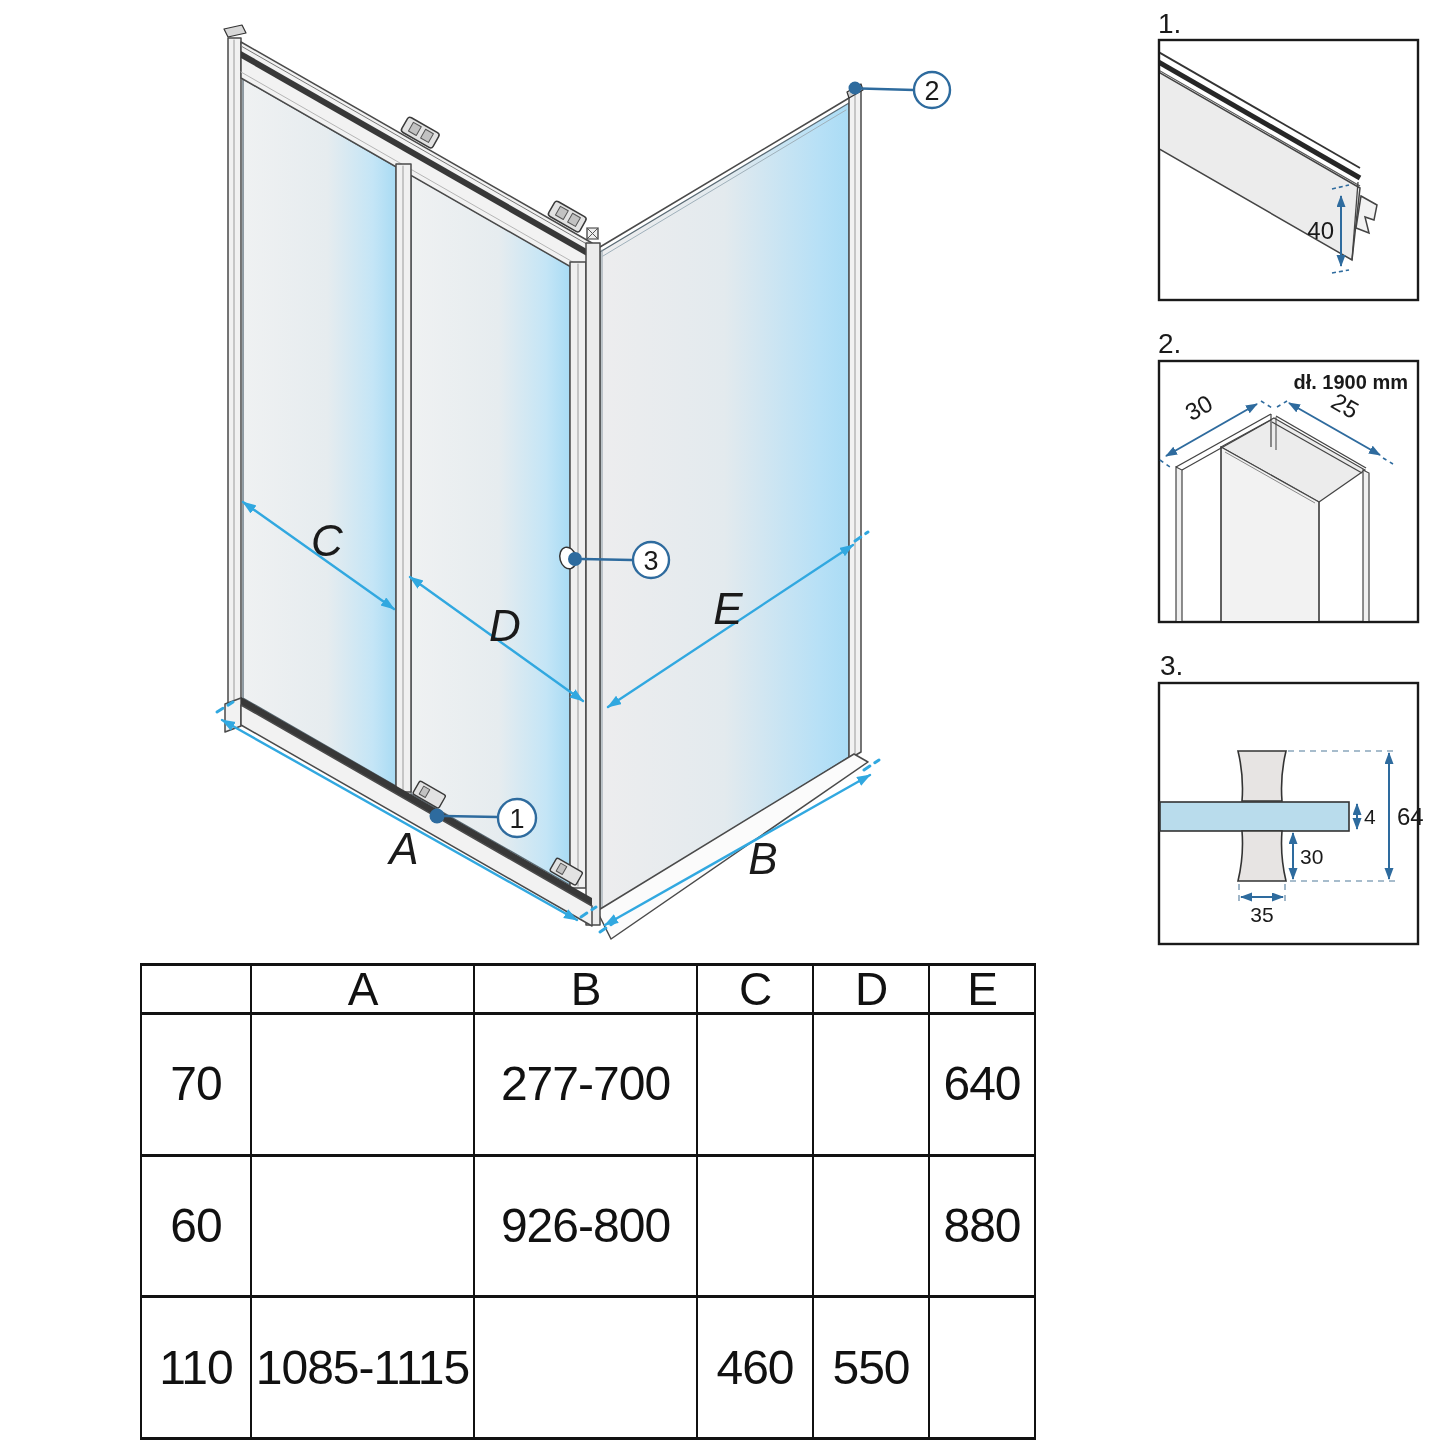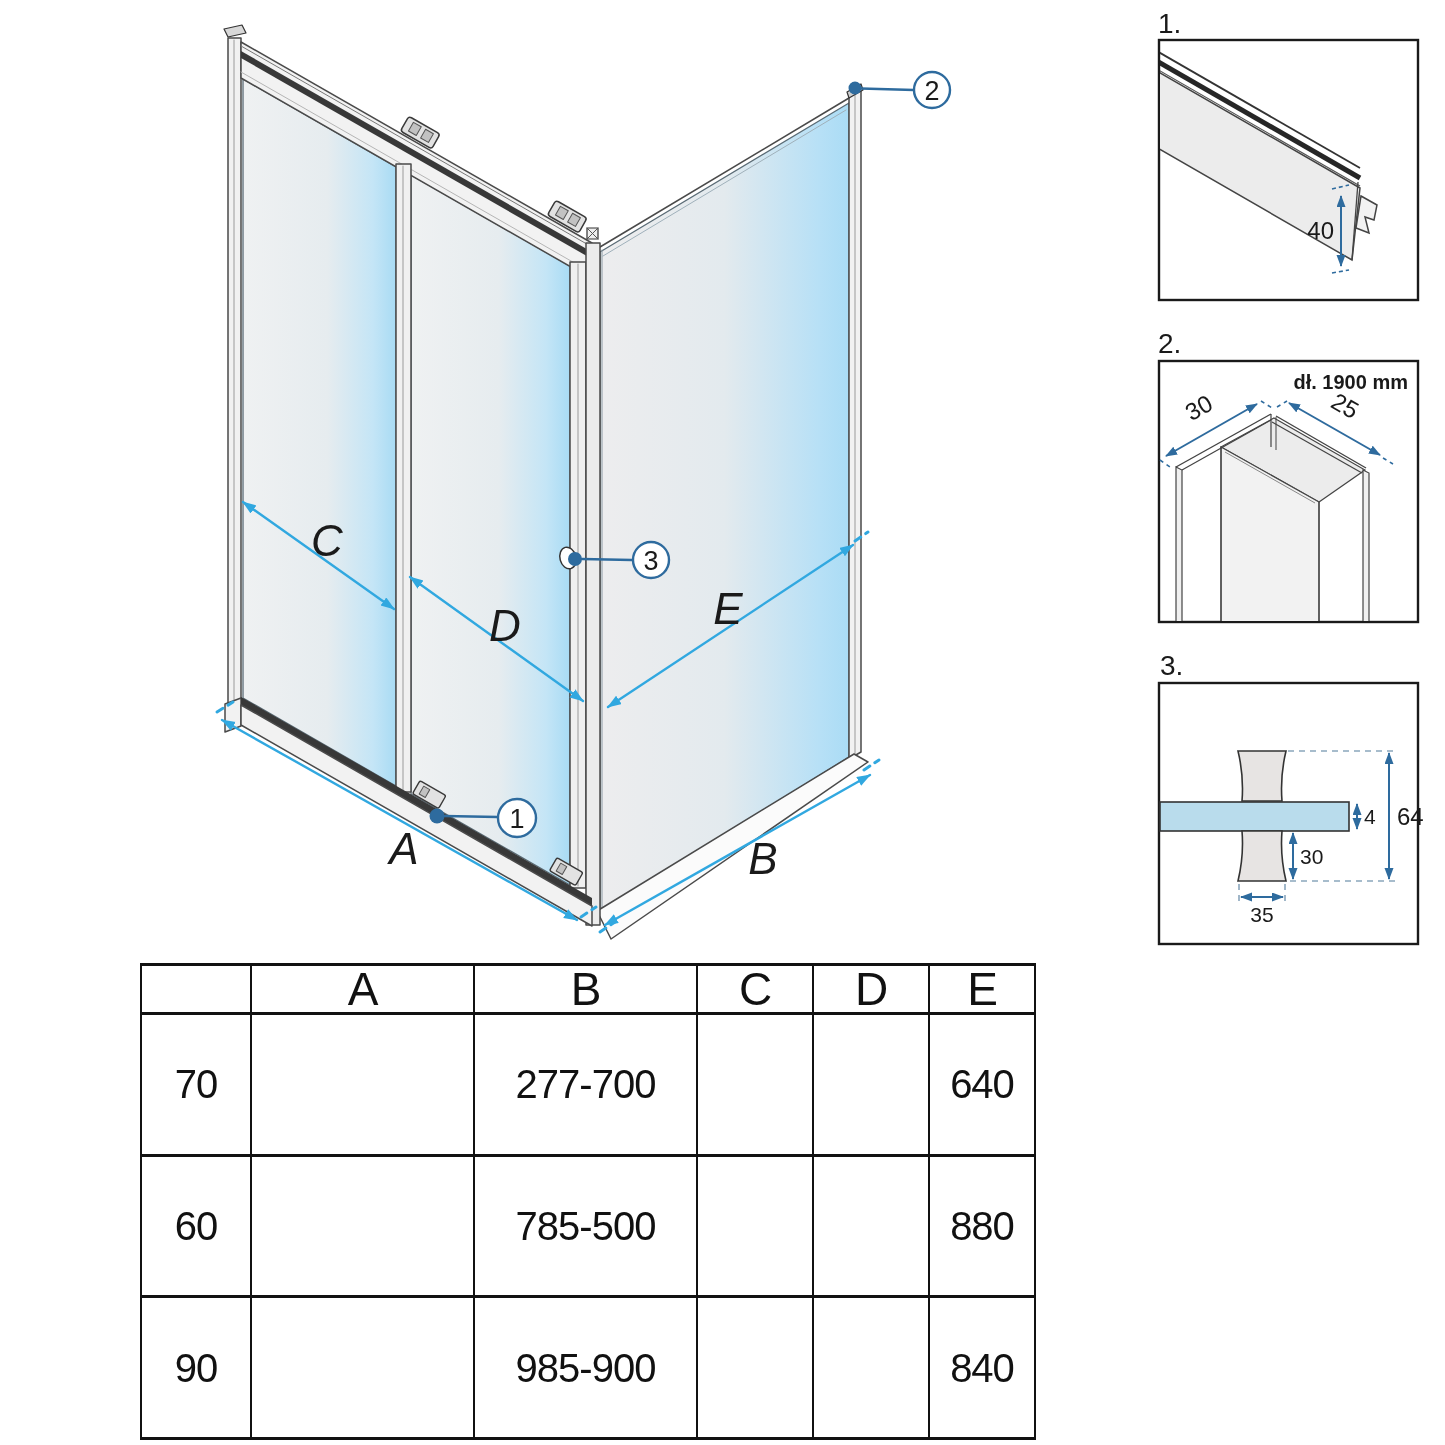--- a/index.html
+++ b/index.html
@@ -7,21 +7,21 @@
         font-family:"Liberation Sans", sans-serif;}
   .main-svg{position:absolute;left:0;top:0;}
   
   .size-table-wrap{position:absolute;left:140px;top:963px;}
   table.size-table{border-collapse:collapse;table-layout:fixed;width:894px;height:477px;
     font-family:"Liberation Sans", sans-serif;color:#111;}
   table.size-table td, table.size-table th{
     border-left:2px solid #111;border-right:2px solid #111;
     border-top:3px solid #111;border-bottom:3px solid #111;
     text-align:center;vertical-align:middle;padding:0;font-weight:400;
-    font-size:40px;letter-spacing:-1px;line-height:1;}
+    font-size:48px;letter-spacing:-1px;line-height:1;}
   table.size-table th{font-size:46px;}
   table.size-table col.c0{width:110px}
   table.size-table col.c1{width:223px}
   table.size-table col.c2{width:223px}
   table.size-table col.c3{width:116px}
   table.size-table col.c4{width:116px}
   table.size-table col.c5{width:106px}
   
   text{font-family:"Liberation Sans", sans-serif;fill:#1a1a1a;}
   .dimletter{font-size:44px;font-style:italic;}
@@ -271,30 +271,30 @@
             <td>70</td>
             <td></td>
             <td>277-700</td>
             <td></td>
             <td></td>
             <td>640</td>
           </tr>
           <tr>
             <td>60</td>
             <td></td>
-            <td>785-500</td>
+            <td>926-800</td>
             <td></td>
             <td></td>
             <td>880</td>
           </tr>
           <tr>
-            <td>90</td>
-            <td></td>
-            <td>985-900</td>
-            <td></td>
-            <td></td>
-            <td>840</td>
+            <td>110</td>
+            <td>1085-1115</td>
+            <td></td>
+            <td>460</td>
+            <td>550</td>
+            <td></td>
           </tr>
         </tbody>
   </table>
 </div>
 
 </div>
 
 </body></html>

